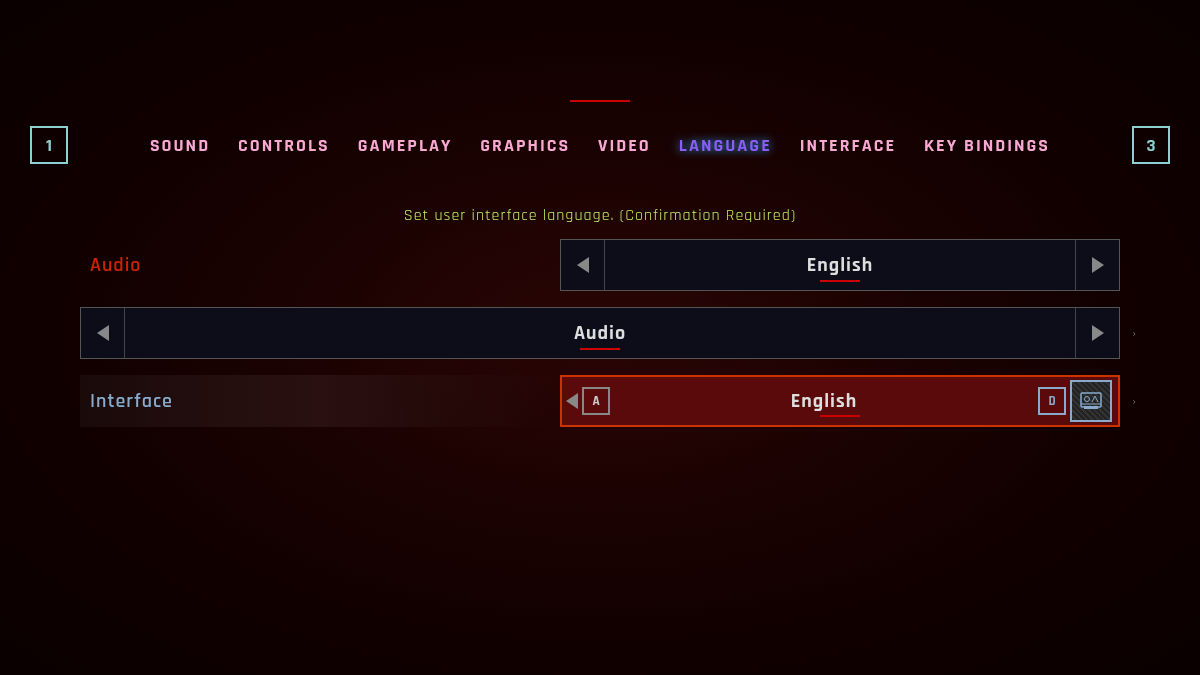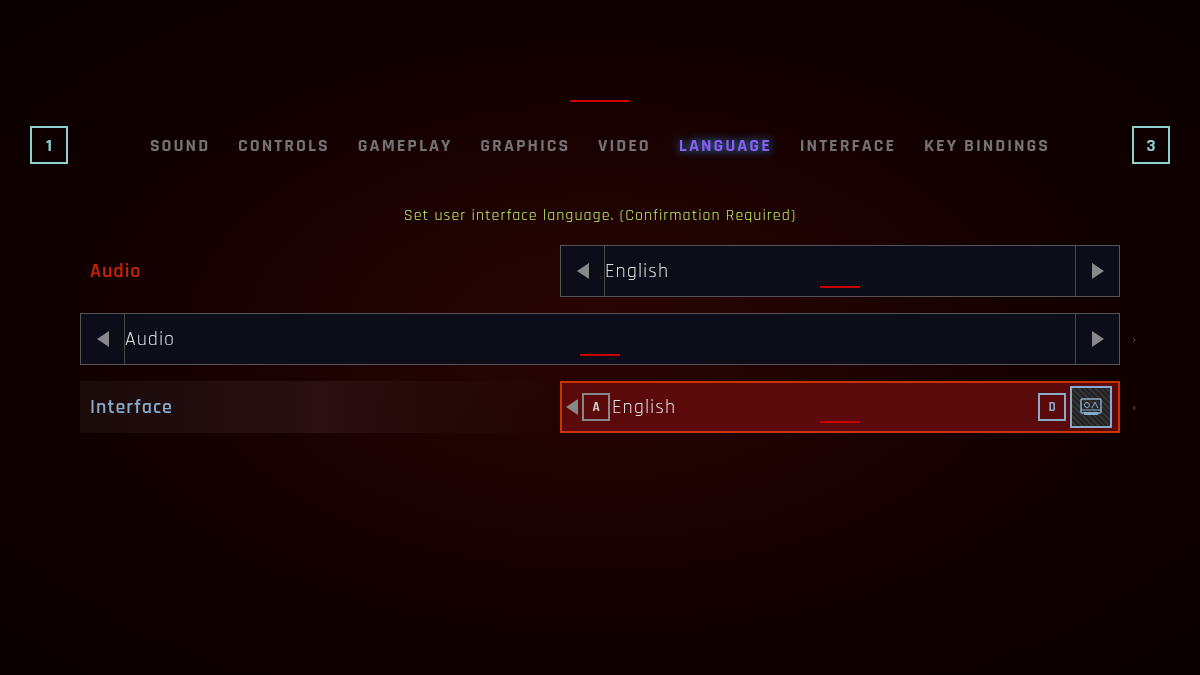--- a/index.html
+++ b/index.html
@@ -65,21 +65,21 @@
       align-items: center;
       gap: 28px;
       flex: 1;
       justify-content: center;
     }
 
     .nav-tab {
       font-size: 18px;
       font-weight: 700;
       letter-spacing: 2px;
-      color: #737373;
+      color: #f9a8d4;
       cursor: pointer;
       text-transform: uppercase;
       padding: 4px 0;
       white-space: nowrap;
     }
 
     .nav-tab.active {
       color: #8b5cf6;
       text-shadow: 0 0 10px #33aaff;
     }
@@ -92,21 +92,21 @@
       right: 0;
       text-align: center;
       color: #bef264;
       font-size: 16px;
       letter-spacing: 1px;
     }
 
     
     .settings-area {
       position: absolute;
-      top: 245px;
+      top: 239px;
       left: 80px;
       right: 80px;
     }
 
     .setting-row {
       display: flex;
       align-items: center;
       margin-bottom: 16px;
       height: 52px;
     }
@@ -171,23 +171,24 @@
     .arrow-triangle-right {
       width: 0;
       height: 0;
       border-top: 8px solid transparent;
       border-bottom: 8px solid transparent;
       border-left: 12px solid #888;
     }
 
     .control-value {
       flex: 1;
+      text-align: center;
       color: #dddddd;
       font-size: 20px;
-      font-weight: 400;
+      font-weight: 700;
       letter-spacing: 1px;
     }
 
     .control-underline {
       position: absolute;
       bottom: 8px;
       left: 50%;
       transform: translateX(-50%);
       width: 40px;
       height: 2px;

